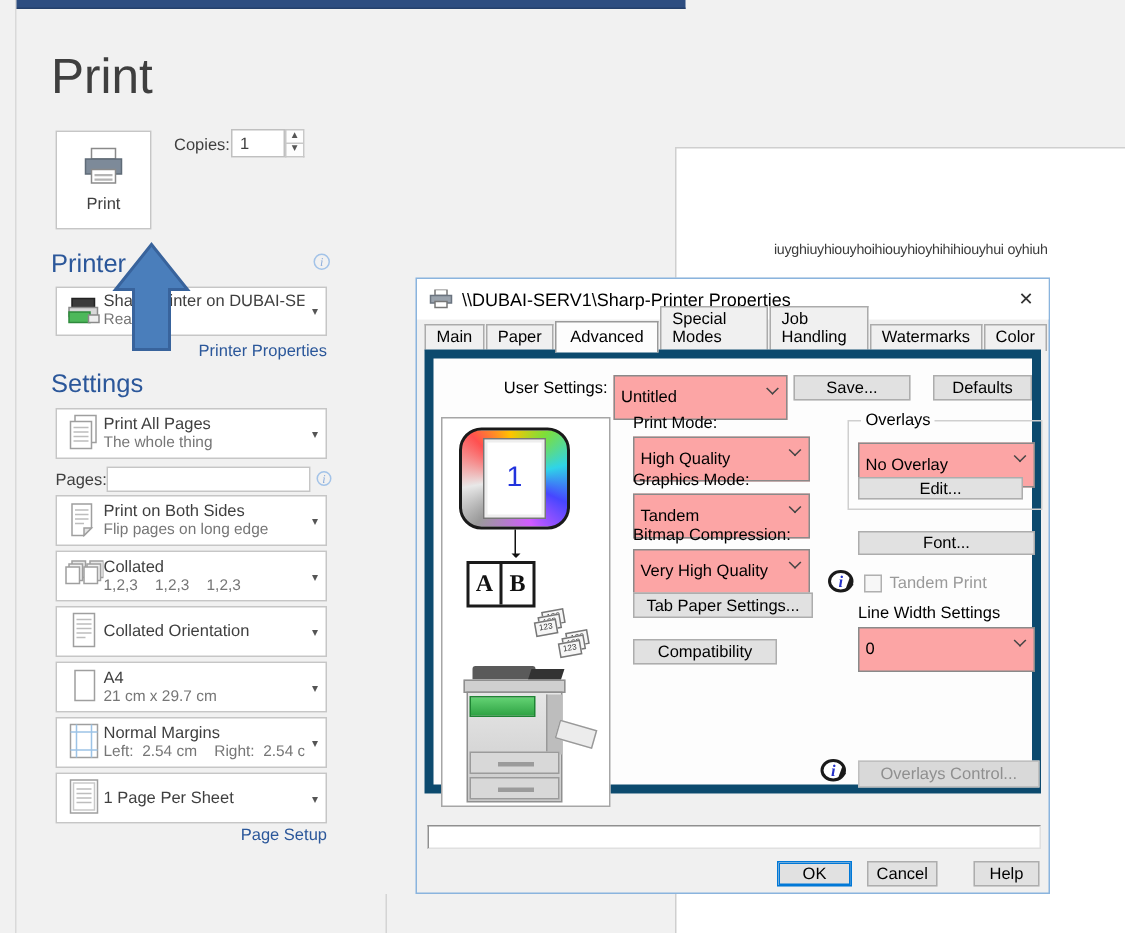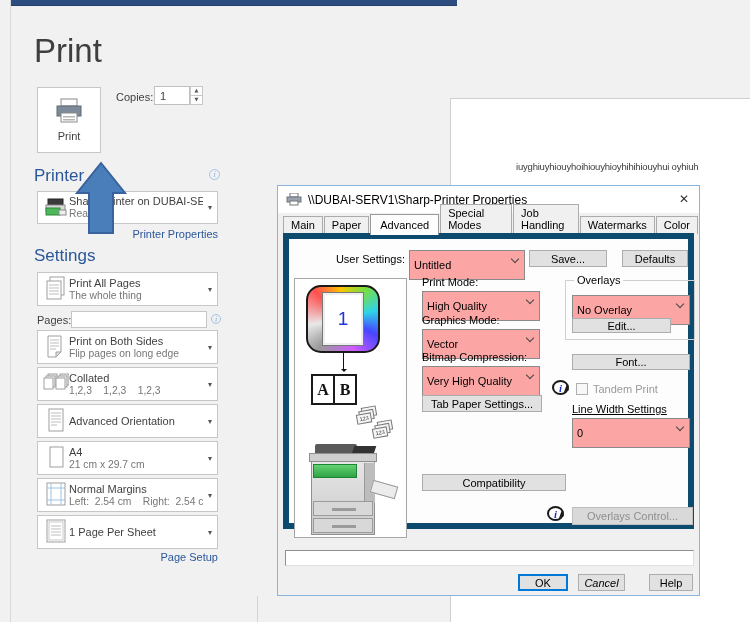--- a/index.html
+++ b/index.html
@@ -230,21 +230,21 @@
       <svg width="20" height="26" viewBox="0 0 20 26">
         <rect x="3" y="1" width="14" height="22" fill="#fff" stroke="#9f9f9f"></rect>
         <line x1="5" y1="5" x2="15" y2="5" stroke="#bdbdbd"></line>
           <line x1="5" y1="8" x2="15" y2="8" stroke="#bdbdbd"></line>
         <line x1="5" y1="11" x2="15" y2="11" stroke="#bdbdbd"></line>
           <line x1="5" y1="14" x2="15" y2="14" stroke="#bdbdbd"></line>
         <line x1="5" y1="17" x2="11" y2="17" stroke="#bdbdbd"></line>
       </svg>
     </span>
     <span class="txt">
-      <div class="t1">Advanced Orientation</div>
+      <div class="t1">Collated Orientation</div>
     </span>
     <span class="caret">▾</span>
   </div>
 
   <div class="abs bs-box" style="top:441px;">
     <span class="ic">
       <svg width="20" height="26" viewBox="0 0 20 26">
         <rect x="4" y="2" width="13" height="20" fill="#fff" stroke="#9f9f9f"></rect>
       </svg>
     </span>
@@ -360,56 +360,56 @@
         </div>
       </div>
 
       <div class="abs dlg-label" style="left:133px;top:37px;">Print Mode:</div>
       <div class="abs combo" style="left:133px;top:52px;width:118px;">
         <span class="ctext">High Quality</span>
         <span class="chev"></span>
       </div>
       <div class="abs dlg-label" style="left:133px;top:75px;">Graphics Mode:</div>
       <div class="abs combo" style="left:133px;top:90px;width:118px;">
-        <span class="ctext">Vector</span>
+        <span class="ctext">Tandem</span>
         <span class="chev"></span>
       </div>
       <div class="abs dlg-label" style="left:133px;top:112px;">Bitmap Compression:</div>
       <div class="abs combo" style="left:133px;top:127px;width:118px;">
         <span class="ctext">Very High Quality</span>
         <span class="chev"></span>
       </div>
       <button class="abs btn" style="left:133px;top:156px;width:120px;height:17px;">Tab Paper Settings...</button>
-      <button class="abs btn" style="left:133px;top:187px;width:144px;height:17px;margin-top:48px;">Compatibility</button>
+      <button class="abs btn" style="left:133px;top:187px;width:96px;height:17px;">Compatibility</button>
 
       <div class="abs groupbox" style="left:276px;top:41px;width:130px;height:60px;">
         <span class="grouplegend">Overlays</span>
       </div>
       <div class="abs combo" style="left:283px;top:56px;width:118px;">
         <span class="ctext">No Overlay</span>
         <span class="chev"></span>
       </div>
-      <button class="abs btn" style="left:283px;top:79px;width:99px;height:15px;">Edit...</button>
+      <button class="abs btn" style="left:283px;top:79px;width:110px;height:15px;">Edit...</button>
 
       <button class="abs btn" style="left:283px;top:115px;width:118px;height:16px;">Font...</button>
 
       <div class="abs balloon" style="left:263px;top:141px;">i</div>
       <div class="abs checkbox" style="left:287px;top:144px;"></div>
       <div class="abs dlg-label disabled-label" style="left:304px;top:144px;">Tandem Print</div>
 
-      <div class="abs dlg-label" style="left:283px;top:164px;text-decoration:underline;">Line Width Settings</div>
+      <div class="abs dlg-label" style="left:283px;top:164px;">Line Width Settings</div>
       <div class="abs combo" style="left:283px;top:179px;width:118px;">
         <span class="ctext">0</span>
         <span class="chev"></span>
       </div>
 
       <div class="abs balloon" style="left:258px;top:267px;">i</div>
       <button class="abs btn disabled" style="left:283px;top:268px;width:121px;height:18px;">Overlays Control...</button>
     </div>
 
     <div class="abs statusbar"></div>
 
     <button class="abs btn ok" style="left:240px;top:388px;width:50px;height:17px;">OK</button>
-    <button class="abs btn" style="left:300px;top:388px;width:47px;height:17px;font-style:italic;">Cancel</button>
+    <button class="abs btn" style="left:300px;top:388px;width:47px;height:17px;">Cancel</button>
     <button class="abs btn" style="left:371px;top:388px;width:44px;height:17px;">Help</button>
   </div>
 
 </div>
 
 </body></html>

